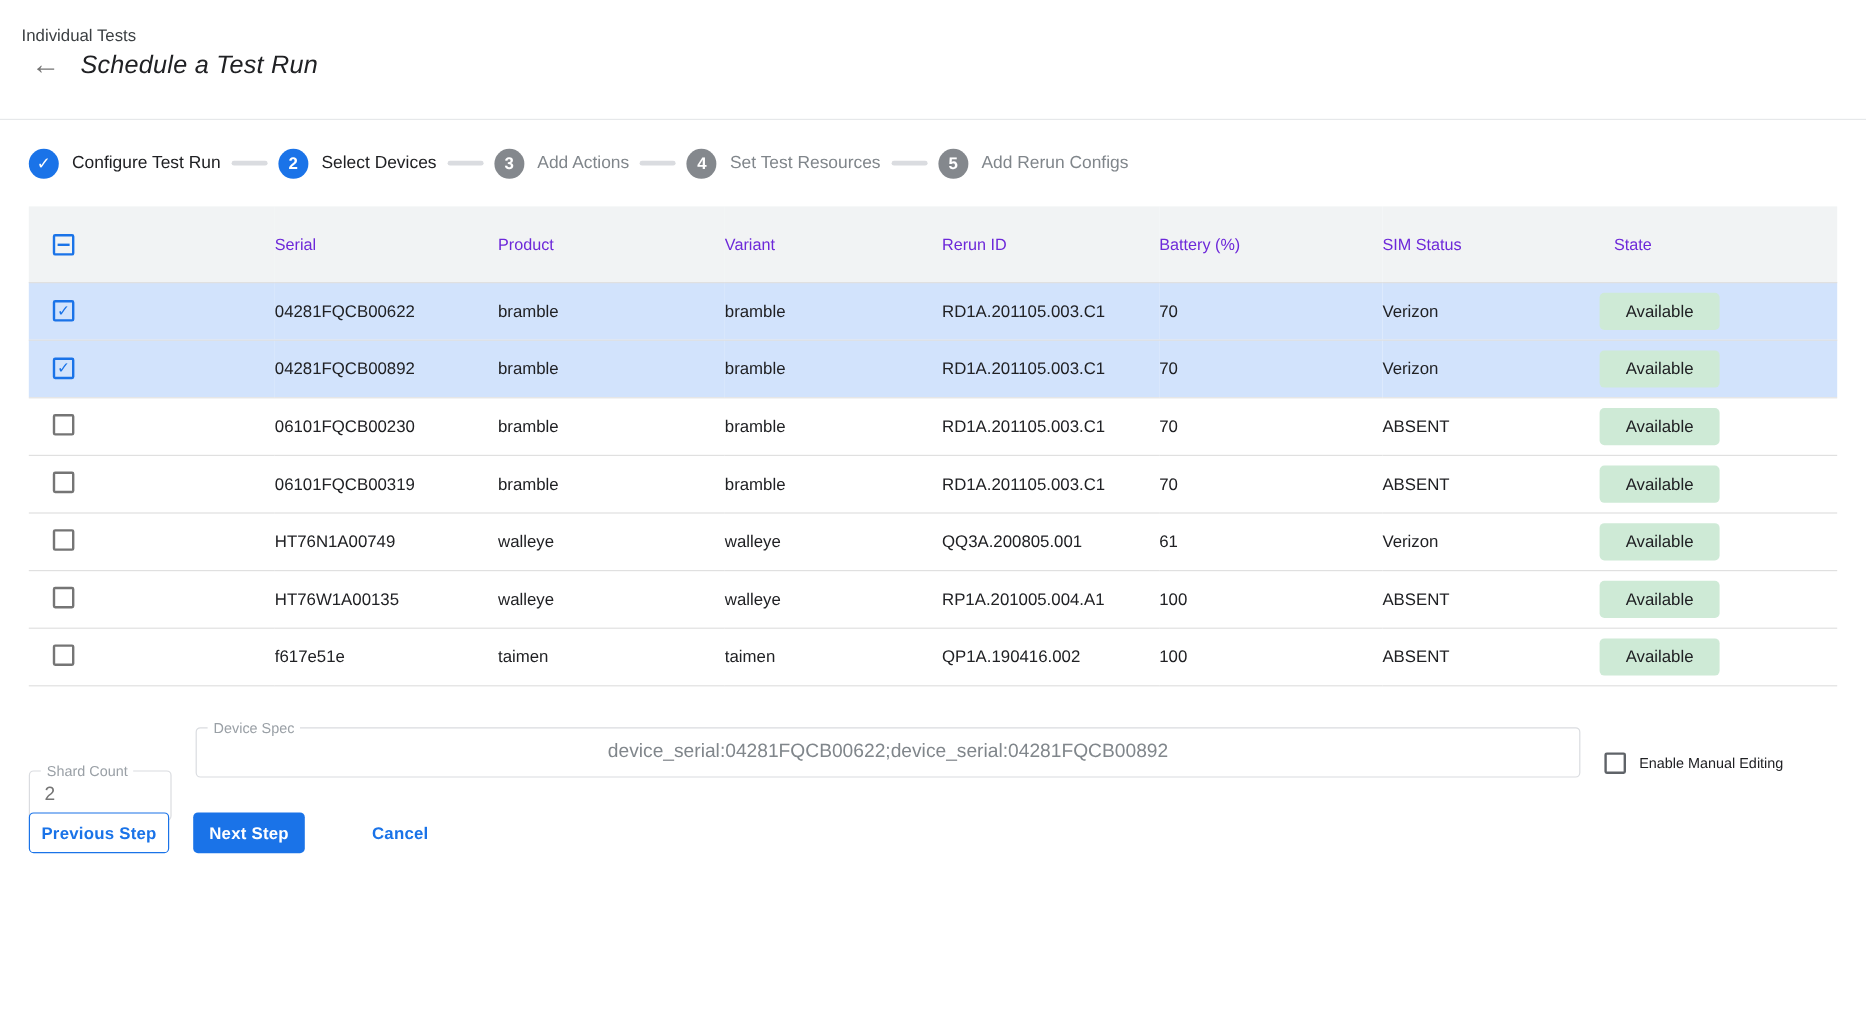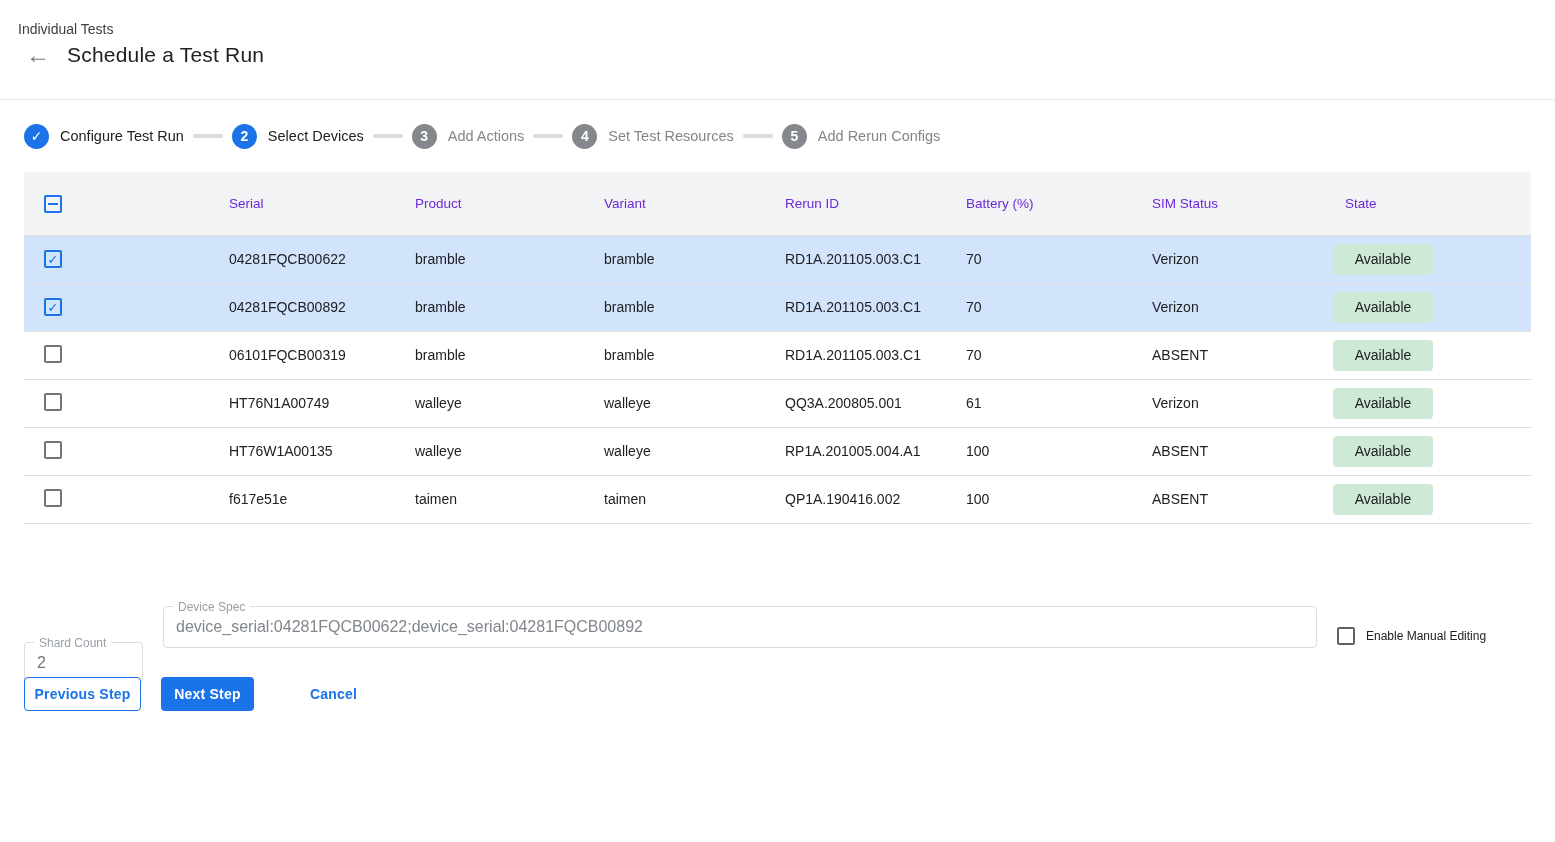--- a/index.html
+++ b/index.html
@@ -13,21 +13,21 @@
   }
   *{box-sizing:border-box;}
   html,body{margin:0;padding:0;}
   body{
     width:1555px;height:842px;position:relative;background:#fff;
     font-family:"Liberation Sans","DejaVu Sans",sans-serif;color:var(--text-dark);
   }
   .breadcrumb{position:absolute;left:18px;top:21px;font-size:14px;color:#3c4043;}
   .title-row{position:absolute;left:26px;top:43px;display:flex;align-items:center;}
   .back-arrow{font-size:24px;line-height:24px;color:#757575;margin-right:17px;cursor:pointer;}
-  .page-title{font-size:21px;letter-spacing:.2px;}
+  .page-title{font-size:21px;letter-spacing:.2px;font-style:italic;}
   .top-divider{position:absolute;top:99px;left:0;width:100%;height:1px;background:#e6e8ea;}
 
   
   .stepper{position:absolute;left:24px;top:123px;height:26px;display:flex;align-items:center;}
   .step{display:flex;align-items:center;cursor:pointer;}
   .step-circle{width:25px;height:25px;border-radius:50%;display:flex;align-items:center;justify-content:center;
     color:#fff;font-size:14px;font-weight:bold;flex:none;}
   .step.completed .step-circle,.step.active .step-circle{background:var(--primary);}
   .step.pending .step-circle{background:#84888d;font-weight:bold;}
   .step-label{margin-left:11px;font-size:14.5px;color:var(--text-dark);white-space:nowrap;}
@@ -51,21 +51,21 @@
   .cb.checked,.cb.indeterminate{border-color:var(--primary);}
   .cb .dash{width:10px;height:2px;background:var(--primary);}
   .badge{display:inline-block;min-width:100px;height:31px;line-height:31px;text-align:center;
     background:var(--badge-bg);border-radius:4px;font-size:14px;color:var(--text-dark);margin-left:-12px;}
 
   
   .field{position:absolute;border:1px solid #dadce0;border-radius:4px;background:#fff;}
   .field-label{position:absolute;top:-7px;left:9px;background:#fff;padding:0 5px;font-size:12px;color:#9aa0a6;white-space:nowrap;}
   .field-value{font-size:16px;color:#757575;padding:0 12px;line-height:40px;white-space:nowrap;overflow:hidden;}
   #shard-field{left:24px;top:606px;width:119px;height:42px;margin-top:36px;}
-  #spec-field{left:163px;top:606px;width:1154px;height:42px;}
+  #spec-field{left:163px;top:606px;width:1154px;height:42px;text-align:center;}
   #spec-field .field-value{color:#80868b;}
 
   .manual-edit{position:absolute;left:1337px;top:627px;display:flex;align-items:center;cursor:pointer;}
   .manual-edit .cb{border-color:#5f6368;}
   .manual-edit-label{margin-left:11px;font-size:12px;color:var(--text-dark);}
 
   
   .actions{position:absolute;left:24px;top:677px;display:flex;align-items:center;}
   .btn{height:34px;border-radius:4px;font-size:14px;font-weight:bold;display:flex;align-items:center;
     justify-content:center;cursor:pointer;letter-spacing:.2px;}
@@ -156,20 +156,30 @@
           <td>04281FQCB00892</td>
           <td>bramble</td>
           <td>bramble</td>
           <td>RD1A.201105.003.C1</td>
           <td>70</td>
           <td>Verizon</td>
           <td><span class="badge">Available</span></td>
         </tr>
         <tr class="">
           <td class="cb-cell"><span class="cb"></span></td>
+          <td>06101FQCB00230</td>
+          <td>bramble</td>
+          <td>bramble</td>
+          <td>RD1A.201105.003.C1</td>
+          <td>70</td>
+          <td>ABSENT</td>
+          <td><span class="badge">Available</span></td>
+        </tr>
+        <tr class="">
+          <td class="cb-cell"><span class="cb"></span></td>
           <td>06101FQCB00319</td>
           <td>bramble</td>
           <td>bramble</td>
           <td>RD1A.201105.003.C1</td>
           <td>70</td>
           <td>ABSENT</td>
           <td><span class="badge">Available</span></td>
         </tr>
         <tr class="">
           <td class="cb-cell"><span class="cb"></span></td>

